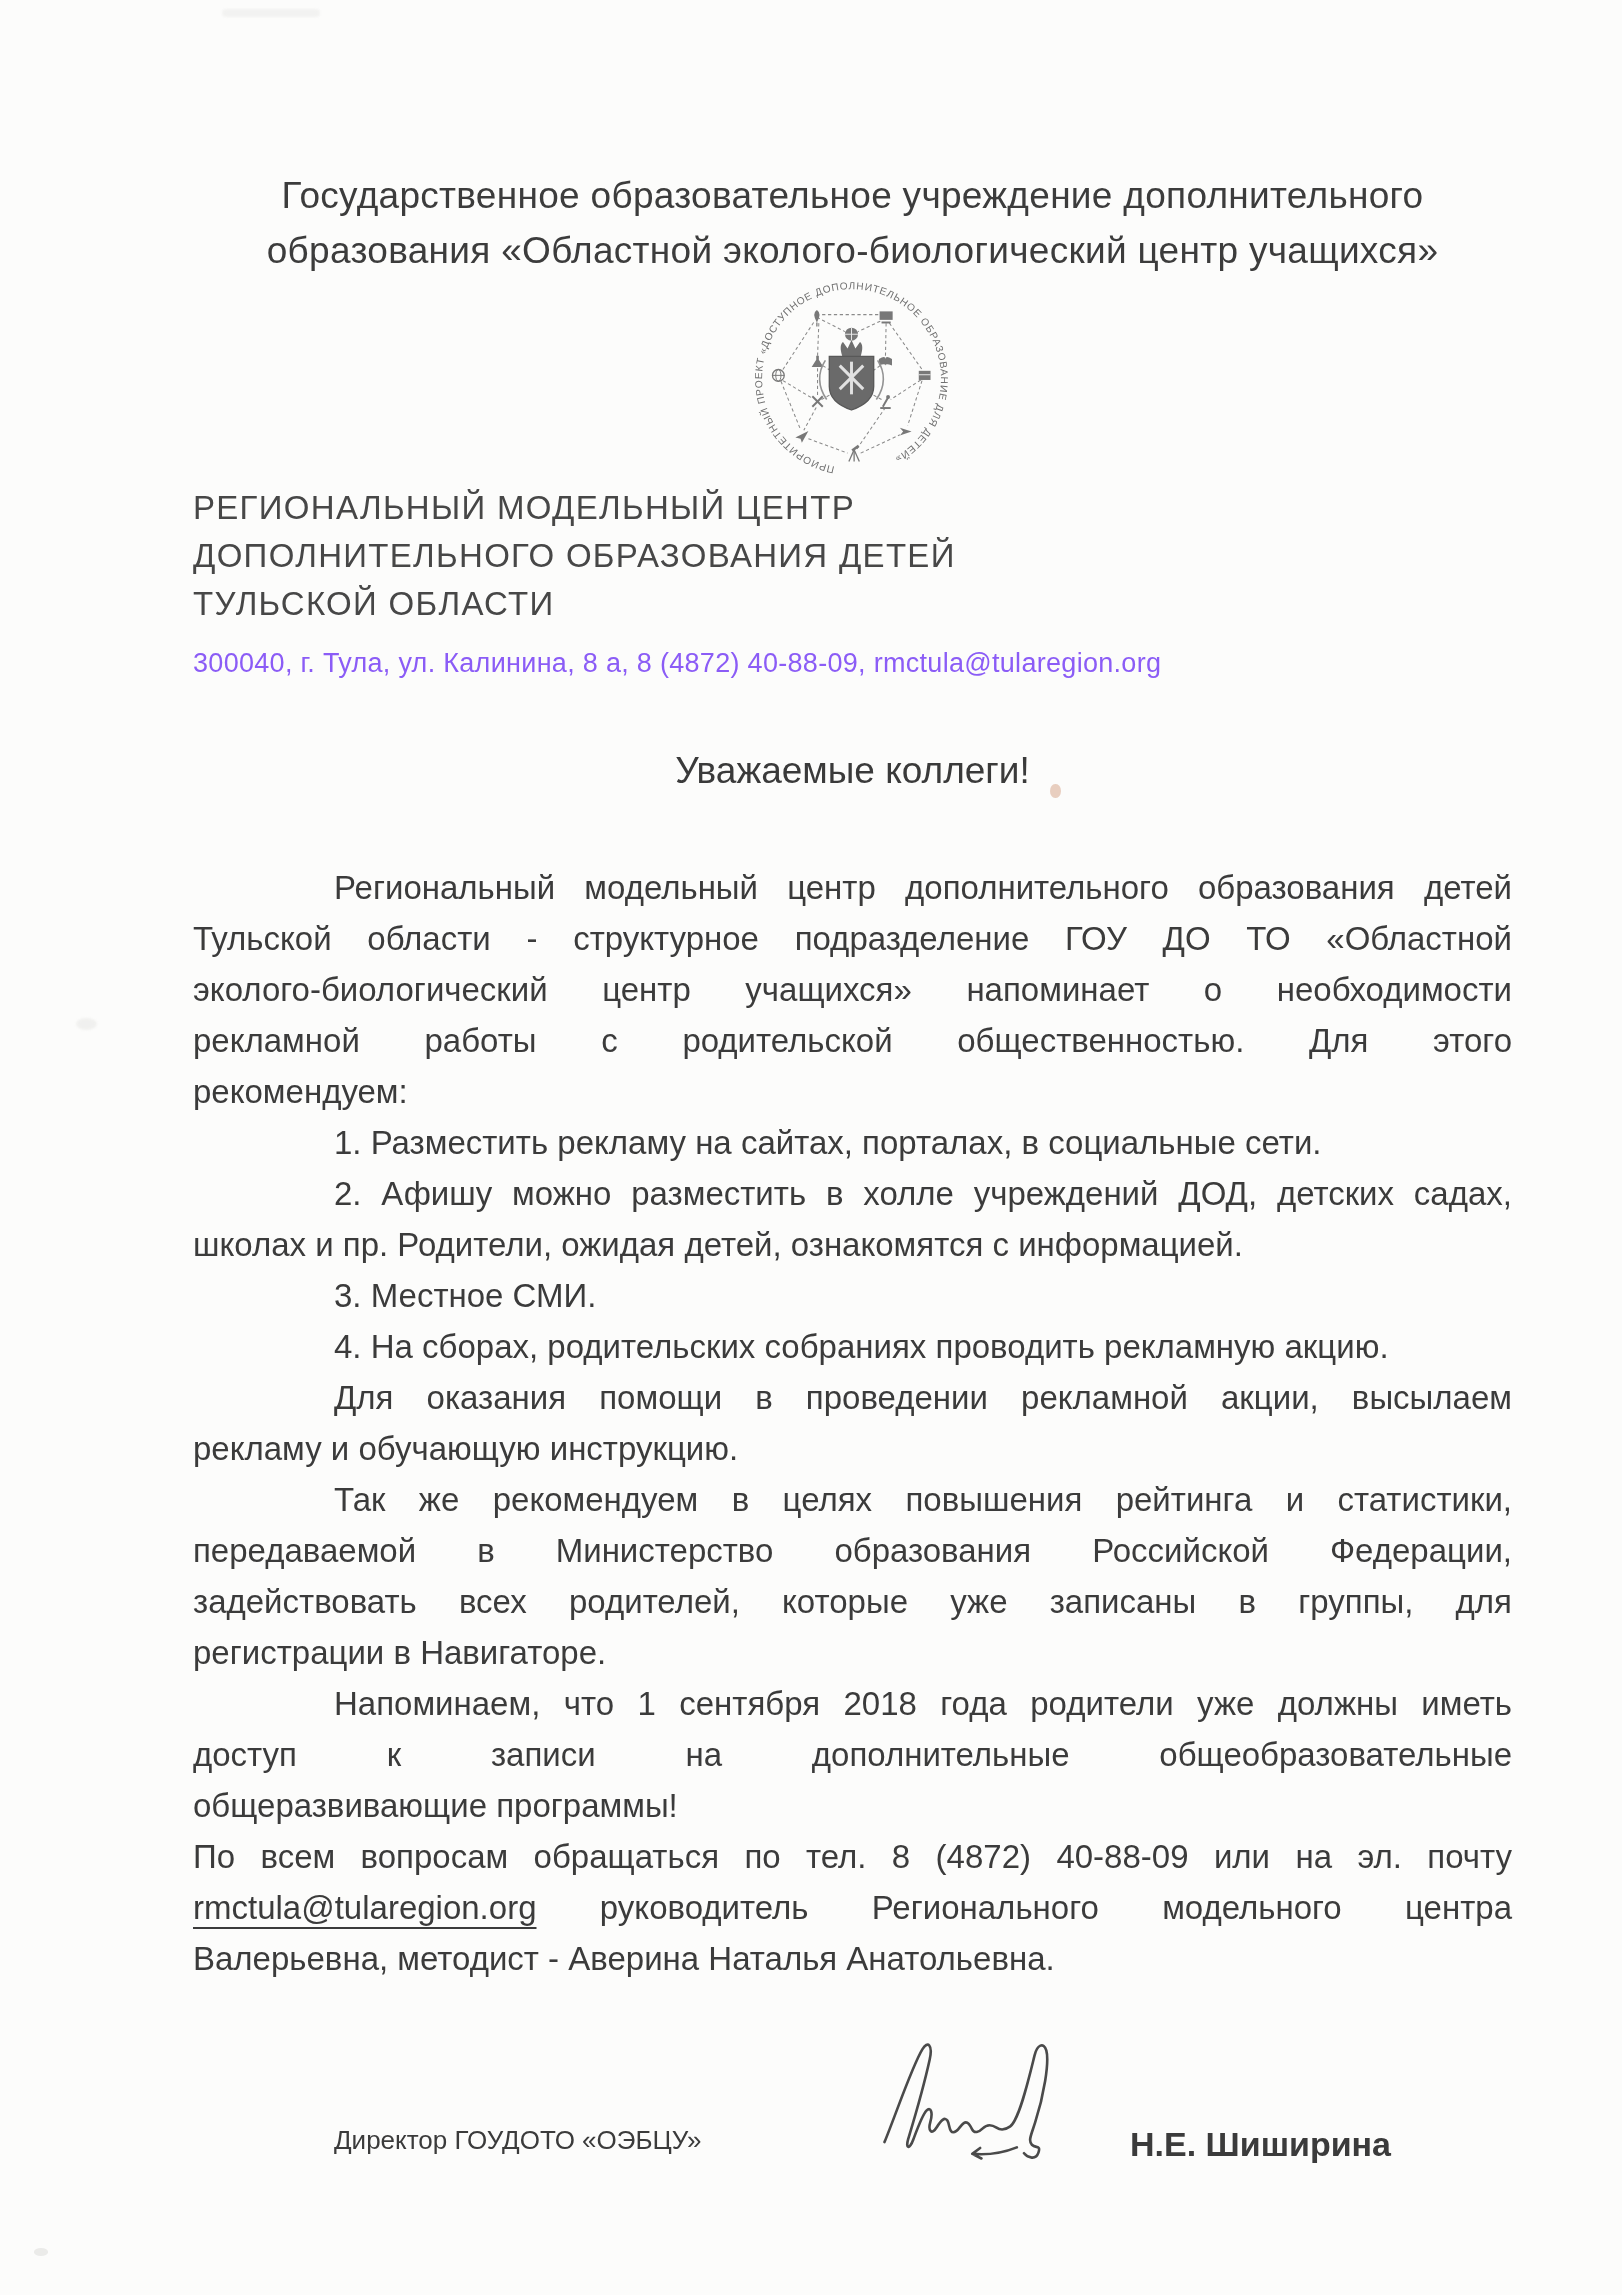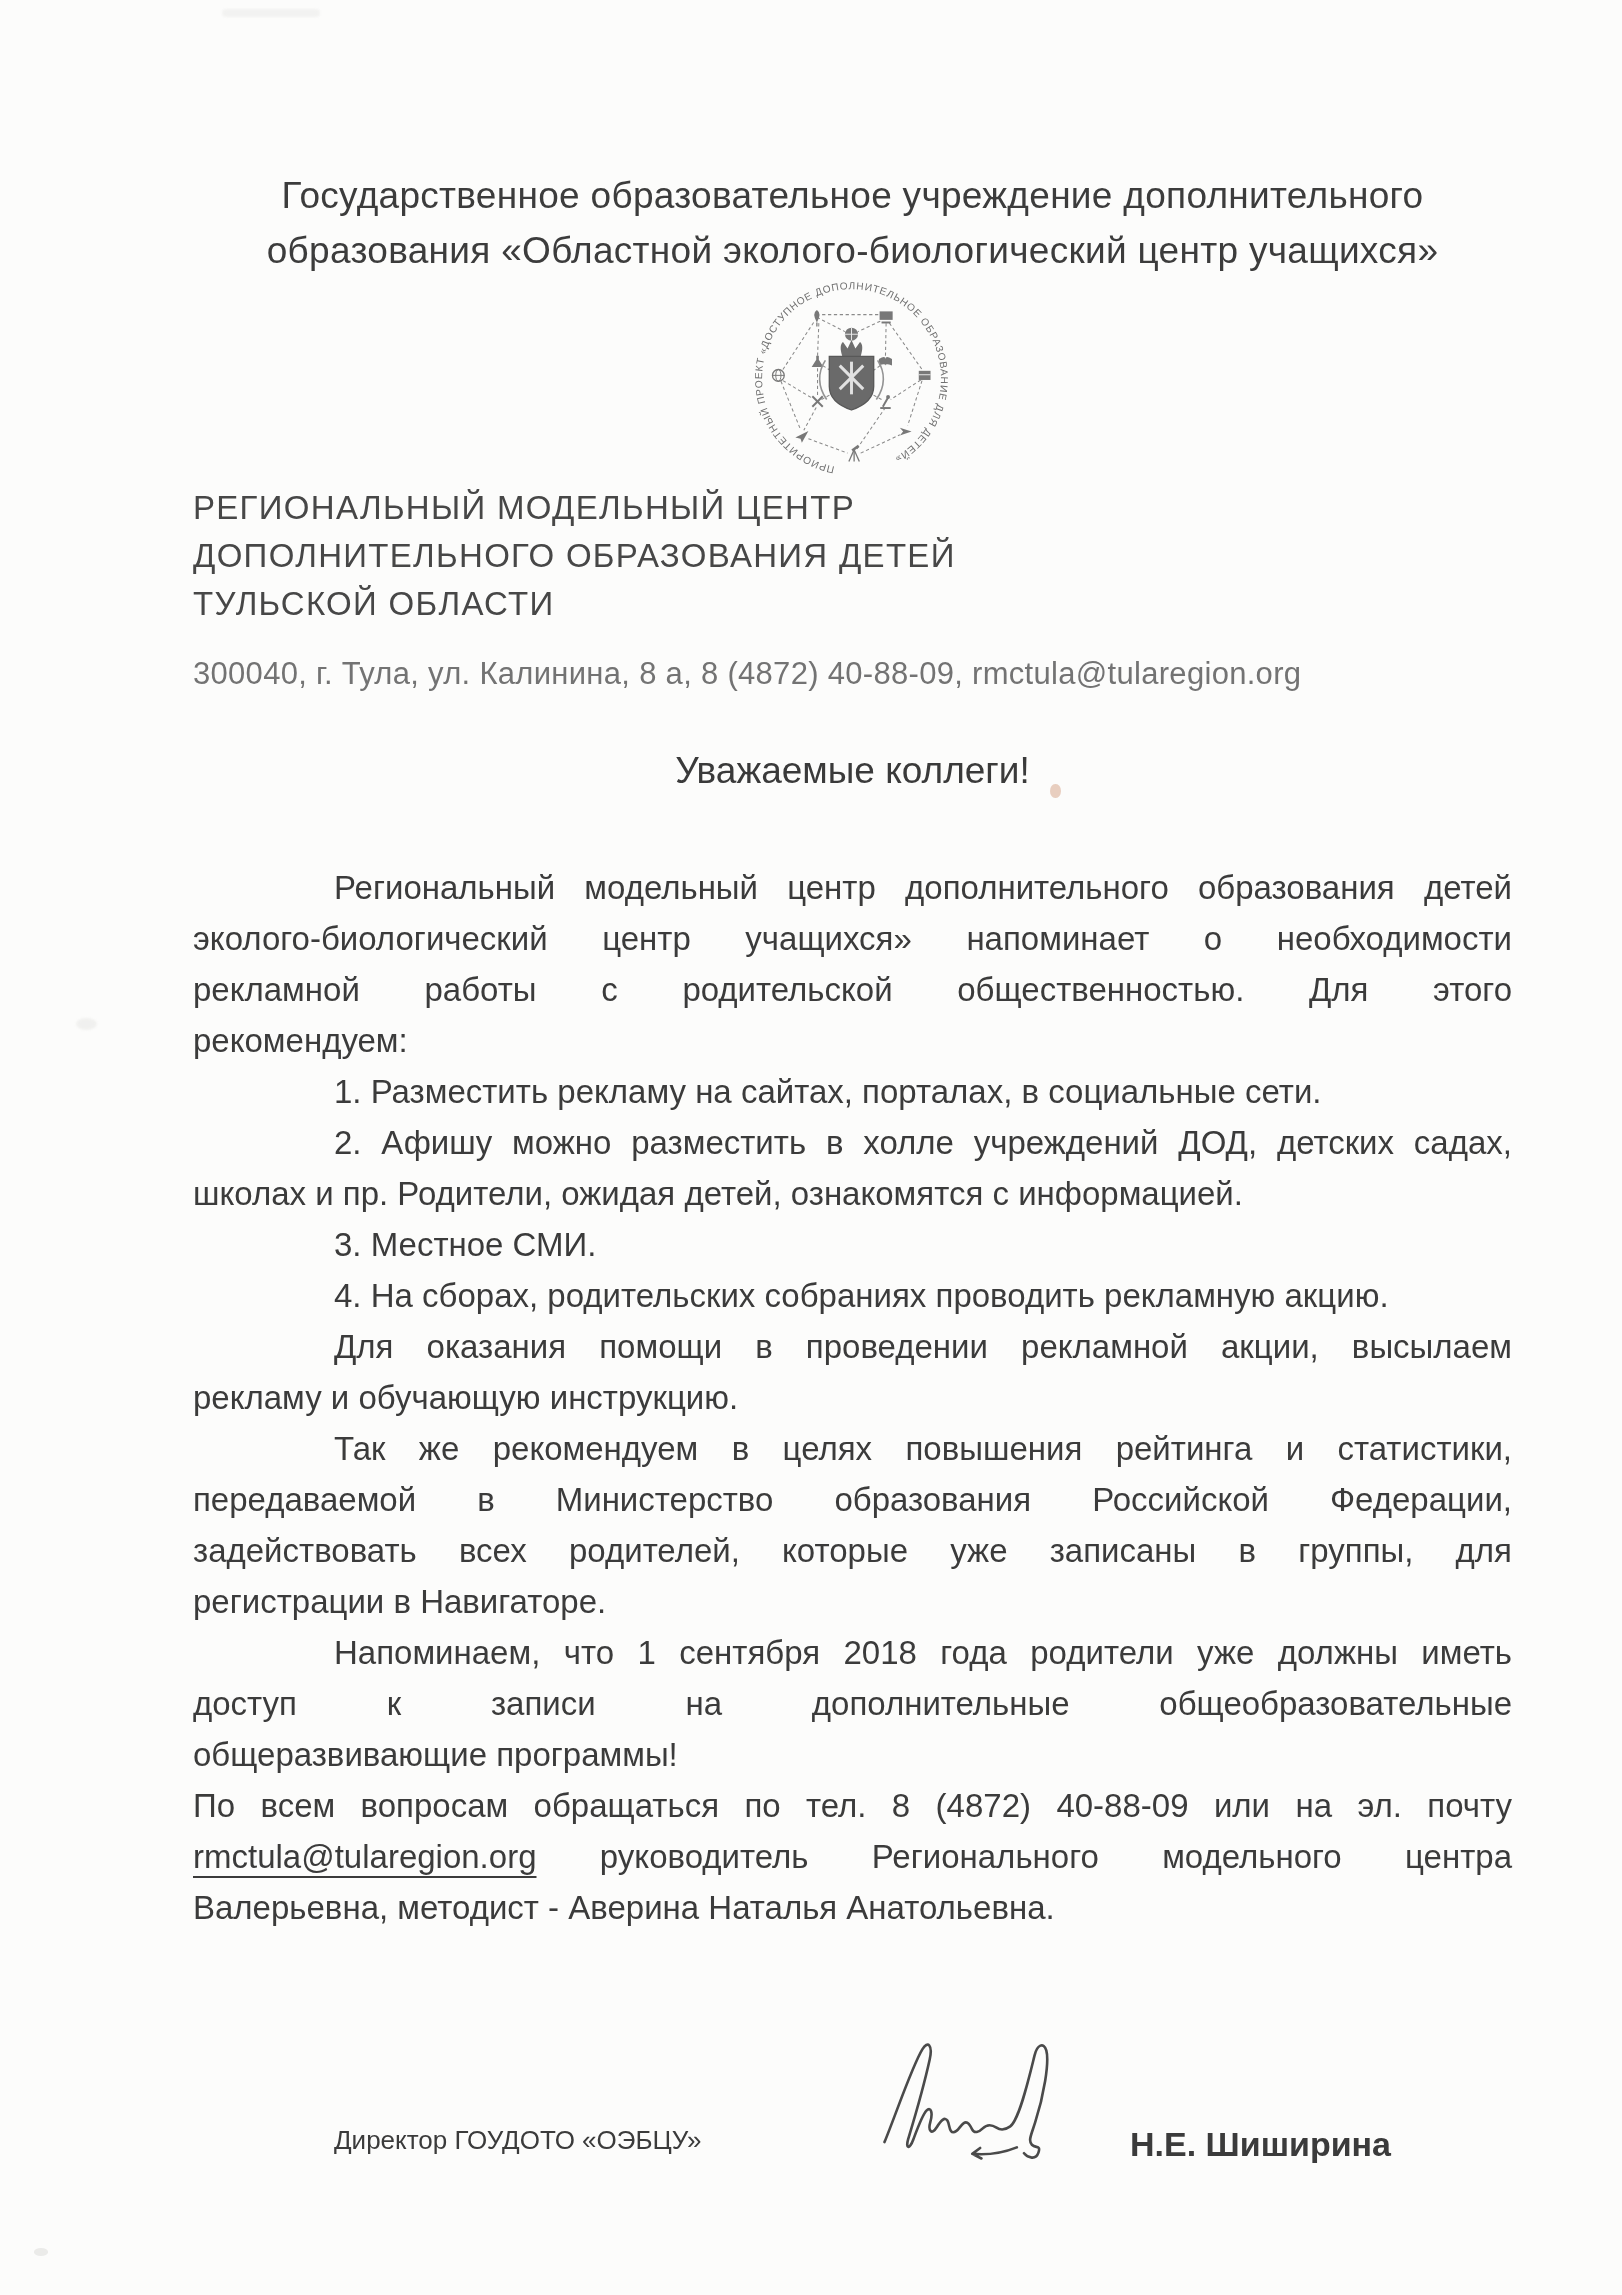--- a/index.html
+++ b/index.html
@@ -19,21 +19,21 @@
     text-align:center; font-size:37px; line-height:55px;
     color:#3c3c3c; letter-spacing:0.3px;
   }
   .logo-wrap{position:absolute; left:747px; top:274px; width:209px; height:208px;}
   .center-block{
     position:absolute; left:193px; top:484px; width:1319px;
     text-align:left; font-size:33px; line-height:48px;
     color:#474747; letter-spacing:1.3px;
   }
   .center-block .address{
-    font-size:31px; letter-spacing:0.3px; margin-top:22px; color:#737373;
+    font-size:27px; letter-spacing:0.3px; margin-top:11px; color:#8b5cf6;
   }
   .salutation{
     position:absolute; left:193px; top:750px; width:1319px;
     text-align:center; font-size:37px; color:#3a3a3a;
   }
   .body-text{
     position:absolute; left:193px; top:862px; width:1319px;
     font-size:33px; color:#3b3b3b;
   }
   .bline{height:51px; line-height:51px; text-align:left; white-space:nowrap;}
@@ -165,20 +165,21 @@
     <div>РЕГИОНАЛЬНЫЙ МОДЕЛЬНЫЙ ЦЕНТР</div>
     <div>ДОПОЛНИТЕЛЬНОГО ОБРАЗОВАНИЯ ДЕТЕЙ</div>
     <div>ТУЛЬСКОЙ ОБЛАСТИ</div>
     <div class="address">300040, г. Тула, ул. Калинина, 8 а, 8 (4872) 40-88-09, rmctula@tularegion.org</div>
   </div>
 
   <div class="salutation">Уважаемые коллеги!</div>
 
   <div class="body-text">
       <div class="bline j ind">Региональный модельный центр дополнительного образования детей</div>
+      <div class="bline j">Тульской области - структурное подразделение ГОУ ДО ТО «Областной</div>
       <div class="bline j">эколого-биологический центр учащихся» напоминает о необходимости</div>
       <div class="bline j">рекламной работы с родительской общественностью. Для этого</div>
       <div class="bline">рекомендуем:</div>
       <div class="bline ind">1. Разместить рекламу на сайтах, порталах, в социальные сети.</div>
       <div class="bline j ind">2. Афишу можно разместить в холле учреждений ДОД, детских садах,</div>
       <div class="bline">школах и пр. Родители, ожидая детей, ознакомятся с информацией.</div>
       <div class="bline ind">3. Местное СМИ.</div>
       <div class="bline ind">4. На сборах, родительских собраниях проводить рекламную акцию.</div>
       <div class="bline j ind">Для оказания помощи в проведении рекламной акции, высылаем</div>
       <div class="bline">рекламу и обучающую инструкцию.</div>

